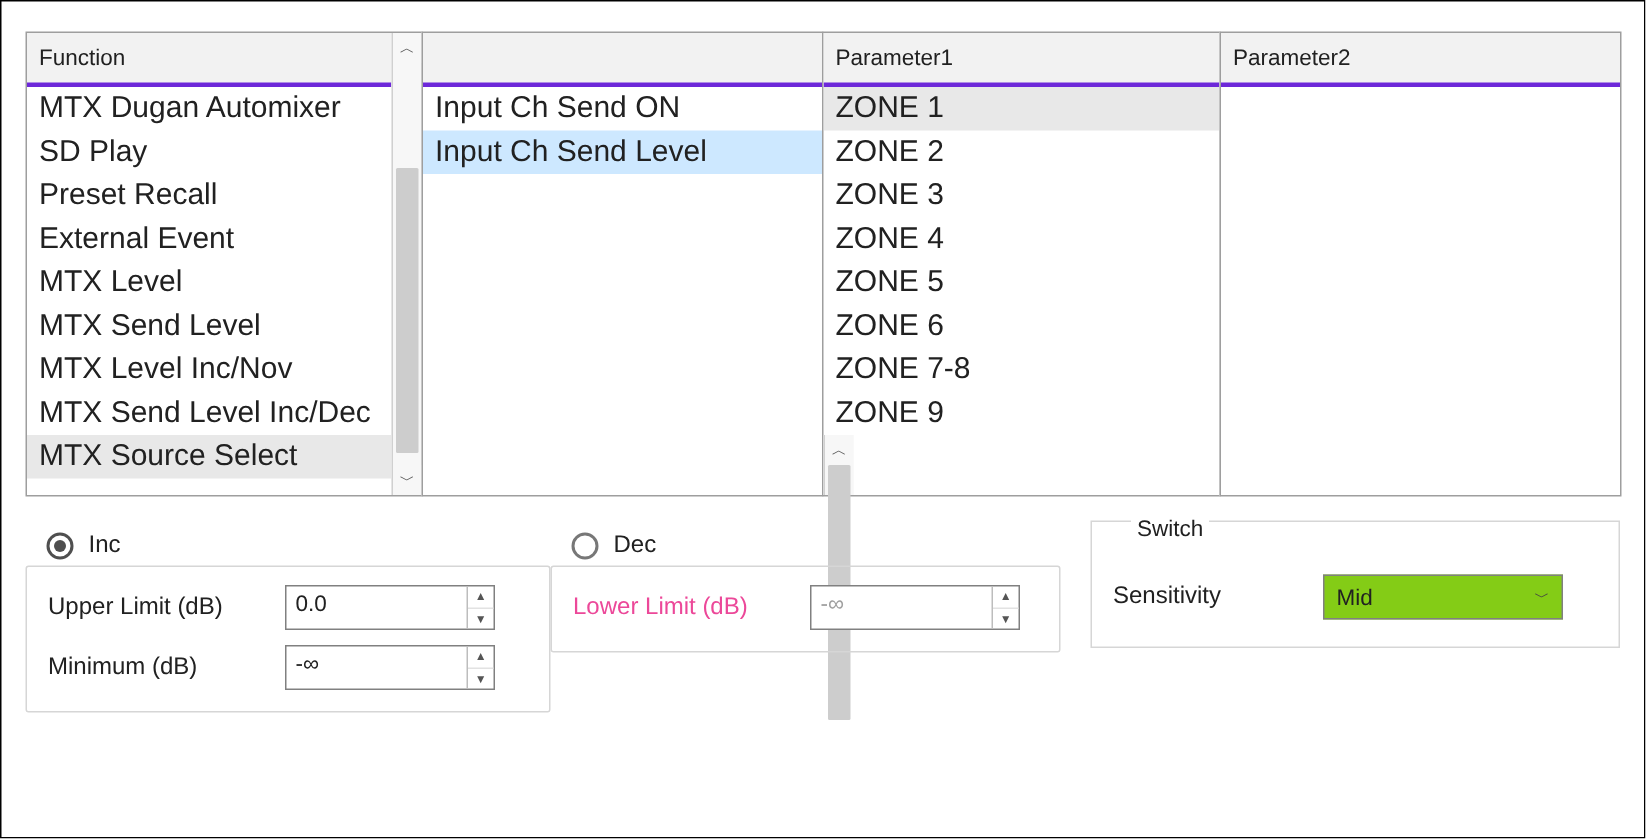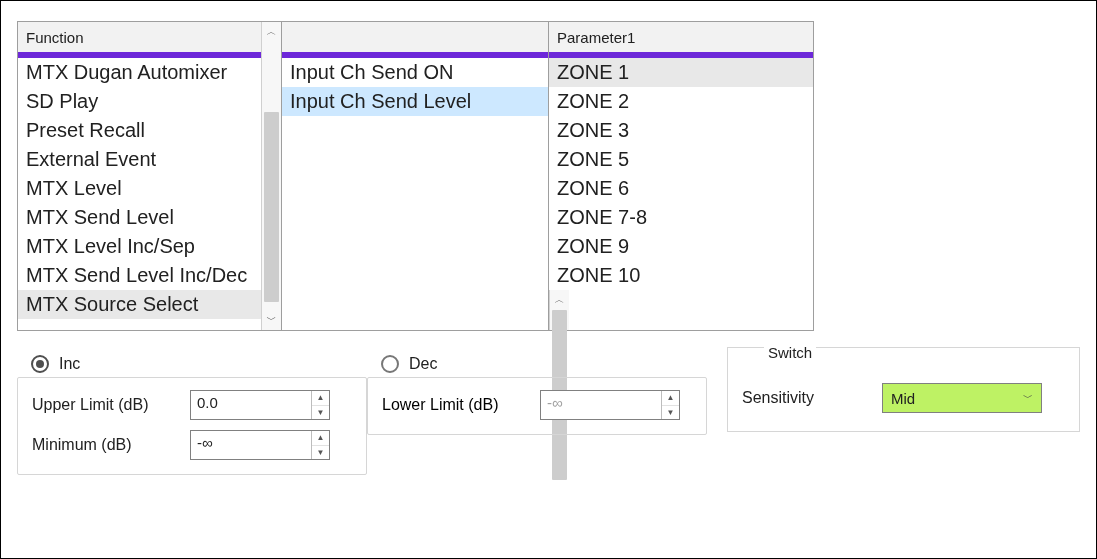--- a/index.html
+++ b/index.html
@@ -62,21 +62,21 @@
   .list-panel.param1   { width: 266px; flex-direction: column; }
   .list-panel.param2   { flex: 1; }
   .list-inner {
     flex:1;
     display: flex; flex-direction: column;
     overflow: hidden;
   }
   .list-header {
     height: 36px;
     background: #f2f2f2;
-    border-bottom: 6px solid #6d28d9;
+    border-bottom: 3px solid #6d28d9;
     display: flex; align-items: center;
     padding-left: 8px;
     font-size: 15px;
   }
   .list-body {
     flex:1; overflow: hidden;
   }
   .list-item {
     height: 29px;
     display: flex; align-items: center;
@@ -160,38 +160,38 @@
   .spinner .sp-btns div {
     flex:1; display:flex; align-items:center; justify-content:center;
     font-size:8px; color:#555;
   }
   .spinner .sp-btns div:first-child { border-bottom:1px solid #e2e2e2; }
   .checkbox {
     width:18px; height:18px; border:1px solid #b8b8b8;
     display:inline-block; margin-right:10px;
     background:#fff;
   }
-  .disabled-text { color:#000000; }
+  .disabled-text { color:#ec4899; }
   .switch-block .legend {
     font-size:15px;
     position:relative;
-    top:-12px; left:22px;
+    top:-12px; left:12px;
     background:#fff; padding:0 4px;
   }
   .switch-fieldset {
     border:1px solid #d6d6d6;
     padding: 8px 14px 18px 14px;
     margin-top: -8px;
   }
   .switch-row { display:flex; align-items:center; margin-top:10px; }
   .switch-row .lbl { width:140px; font-size:16px; }
   .combo {
     width:160px; height:30px;
     border:1px solid #808080;
-    background:#bef264;
+    background:#84cc16;
     display:flex; align-items:center;
     padding-left:8px;
     position:relative;
     font-size:15px;
   }
   .combo .chev {
     position:absolute; right:8px; top:50%; transform:translateY(-50%);
     font-size:10px; color:#444;
   }
 </style>
@@ -207,21 +207,21 @@
       <div class="list-panel function">
         <div class="list-inner">
           <div class="list-header">Function</div>
           <div class="list-body" id="function-list">
               <div class="list-item">MTX Dugan Automixer</div>
               <div class="list-item">SD Play</div>
               <div class="list-item">Preset Recall</div>
               <div class="list-item">External Event</div>
               <div class="list-item">MTX Level</div>
               <div class="list-item">MTX Send Level</div>
-              <div class="list-item">MTX Level Inc/Sep</div>
+              <div class="list-item">MTX Level Inc/Nov</div>
               <div class="list-item">MTX Send Level Inc/Dec</div>
               <div class="list-item selected-gray">MTX Source Select</div>
             </div>
         </div>
         <div class="scroll-col">
           <div class="scroll-btn">︿</div>
           <div class="scroll-track">
               <div class="scroll-thumb" style="top:70px; height:190px;"></div>
             </div>
           <div class="scroll-btn">﹀</div>
@@ -238,37 +238,44 @@
         </div>
       </div>
 
       <div class="list-panel param1">
         <div class="list-inner">
           <div class="list-header">Parameter1</div>
           <div class="list-body" id="param1-list">
               <div class="list-item selected-gray">ZONE 1</div>
               <div class="list-item">ZONE 2</div>
               <div class="list-item">ZONE 3</div>
+              <div class="list-item">ZONE 4</div>
               <div class="list-item">ZONE 5</div>
               <div class="list-item">ZONE 6</div>
               <div class="list-item">ZONE 7-8</div>
               <div class="list-item">ZONE 9</div>
               <div class="list-item">ZONE 10</div>
               <div class="list-item">ZONE 11</div>
             </div>
         </div>
         <div class="scroll-col">
           <div class="scroll-btn">︿</div>
           <div class="scroll-track">
               <div class="scroll-thumb" style="top:0; height:170px;"></div>
             </div>
           <div class="scroll-btn">﹀</div>
         </div>
       </div>
 
+      <div class="list-panel param2">
+        <div class="list-inner">
+          <div class="list-header">Parameter2</div>
+          <div class="list-body" id="param2-list"></div>
+        </div>
+      </div>
 
     </div>
 
     <div class="bottom">
 
       <div class="inc-block">
         <div class="radio-row" style="margin-left:14px;">
           <span class="radio-outer">
               <span class="radio-dot"></span>
             </span>

